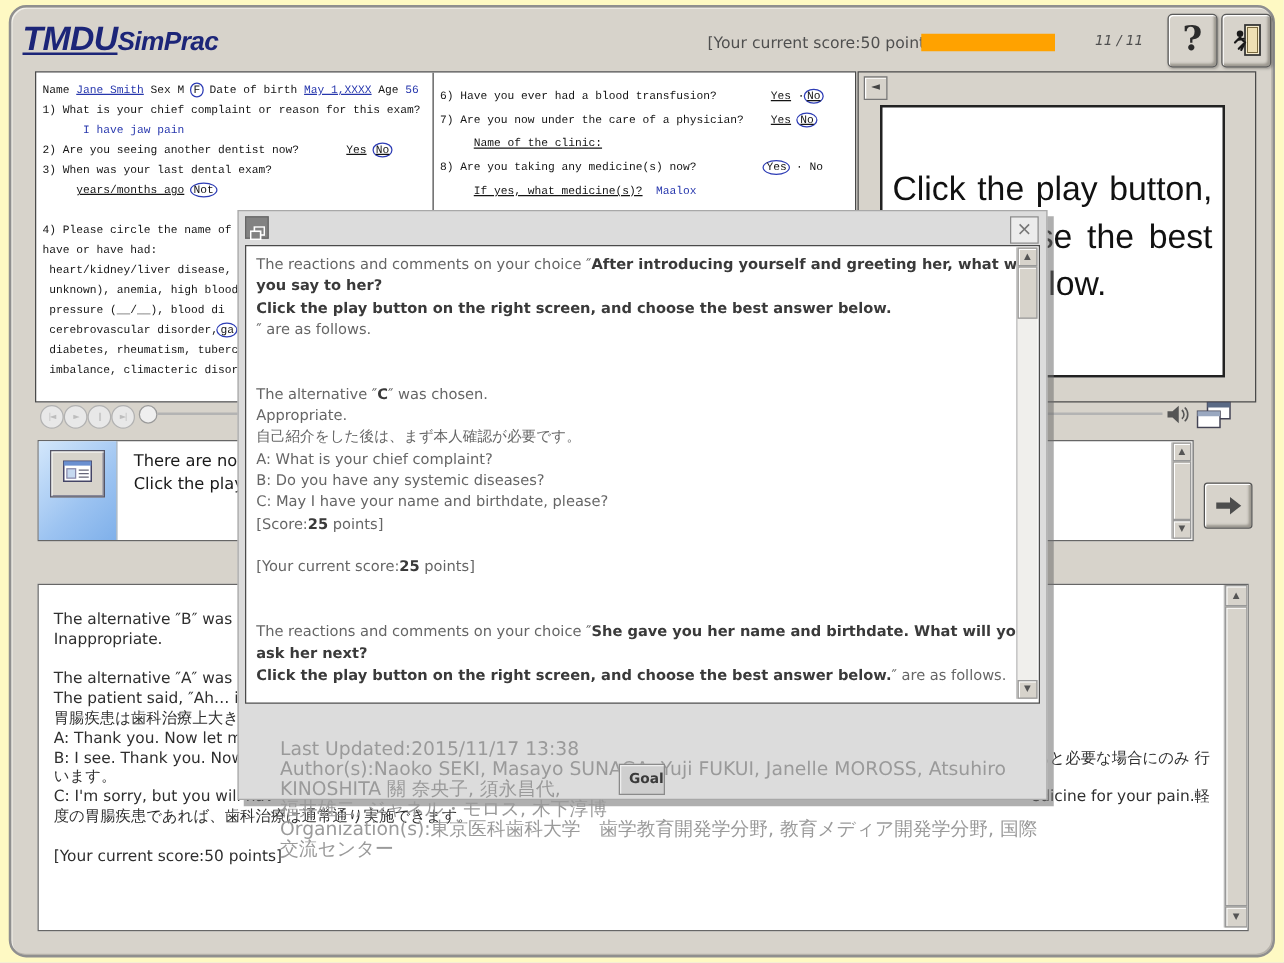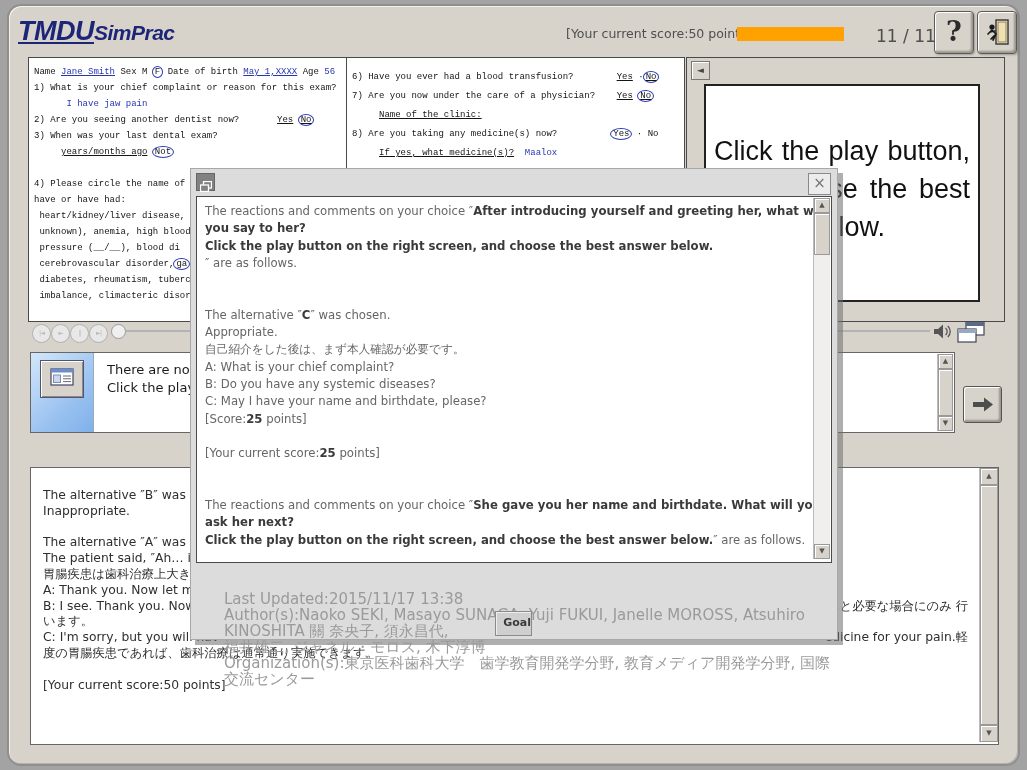--- a/index.html
+++ b/index.html
@@ -1,29 +1,29 @@
 <!DOCTYPE html>
 <html><head>
 <meta charset="utf-8">
 <style>
   html,body{margin:0;padding:0;}
-  .stage{position:relative;width:1027px;height:770px;background:#a3a3a3;
+  .stage{position:relative;width:1027px;height:770px;background:#fef9c3;
          font-family:"DejaVu Sans",sans-serif;overflow:hidden;}
   .a{position:absolute;}
   .window{left:7px;top:4px;width:1009px;height:758px;background:#d7d3cb;
           border:2px solid #8f8f8f;border-radius:14px;
           box-shadow:inset 1px 1px 0 #f2f0ea, inset -1px -1px 0 #b6b2aa;}
   
   .logo{left:18px;top:16px;color:#1c2578;font-style:italic;font-weight:bold;
         font-family:"Liberation Sans",sans-serif;letter-spacing:-0.5px;}
   .logo .lg1{font-size:27px;text-decoration:underline;}
   .logo .lg2{font-size:21px;}
   .scoretext{left:566px;top:26px;font-size:12.5px;color:#4f4f4f;}
   .progress{left:737px;top:27px;width:107px;height:14px;background:#ffa200;}
-  .progcount{left:876px;top:26px;font-size:17px;color:#4f4f4f;}
+  .progcount{left:876px;top:26px;font-size:11px;color:#4f4f4f;font-style:italic;}
   .tbtn{width:38px;height:41px;background:#d7d3cb;border:1px solid #5a5a5a;border-radius:4px;
         box-shadow:inset 1px 1px 0 #ffffff, inset -2px -2px 2px #9a968e, 1px 1px 2px rgba(0,0,0,.25);
         text-align:center;cursor:pointer;}
   .helpbtn{left:934px;top:11px;font-family:"DejaVu Serif",serif;font-weight:bold;
            font-size:27px;color:#2b2b2b;line-height:39px;}
   .exitbtn{left:977px;top:11px;}
   .exitbtn svg{margin-top:6px;}
   
   .qpanel{left:28px;top:57px;width:655px;height:263px;background:#fff;border:1px solid #4a4a4a;overflow:hidden;}
   .qdivider{left:317px;top:0;width:0;height:263px;border-left:1px solid #4a4a4a;}

